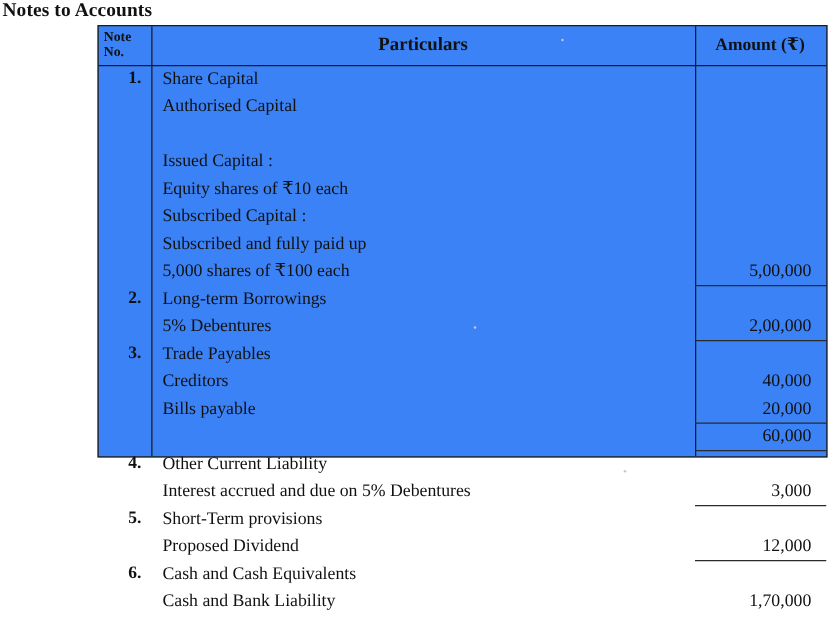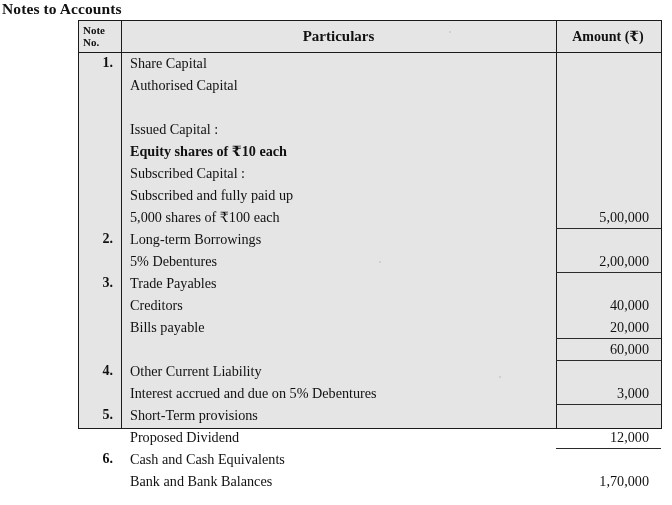--- a/index.html
+++ b/index.html
@@ -27,24 +27,24 @@
     line-height: 18px;
     white-space: nowrap;
   }
 
   
   .table-wrap {
     position: absolute;
     left: 78px;
     top: 20px;
     width: 584px;
-    height: 409px;
+    height: 346px;
     box-sizing: border-box;
     border: 1.6px solid #1b1b1b;
-    background: #e5e5e5;
+    background: #3b82f6;
   }
 
   
   .vrule {
     position: absolute;
     top: 0;
     bottom: 0;
     width: 0;
     border-left: 1.4px solid #1b1b1b;
   }
@@ -185,21 +185,21 @@
       <div class="row" style="top: 22px;">
         <div class="cell-note"></div>
         <div class="cell-particulars">Authorised Capital</div>
         <div class="cell-amount"></div>
       </div>
       <div class="row" style="top: 66px;">
         <div class="cell-note"></div>
         <div class="cell-particulars">Issued Capital :</div>
         <div class="cell-amount"></div>
       </div>
-      <div class="row" style="top: 88px; font-weight: bold;">
+      <div class="row" style="top: 88px;">
         <div class="cell-note"></div>
         <div class="cell-particulars">Equity shares of ₹10 each</div>
         <div class="cell-amount"></div>
       </div>
       <div class="row" style="top: 110px;">
         <div class="cell-note"></div>
         <div class="cell-particulars">Subscribed Capital :</div>
         <div class="cell-amount"></div>
       </div>
       <div class="row" style="top: 132px;">
@@ -262,21 +262,21 @@
         <div class="cell-particulars">Proposed Dividend</div>
         <div class="cell-amount">12,000</div>
       </div>
       <div class="row" style="top: 396px;">
         <div class="cell-note">6.</div>
         <div class="cell-particulars bold">Cash and Cash Equivalents</div>
         <div class="cell-amount"></div>
       </div>
       <div class="row" style="top: 418px;">
         <div class="cell-note"></div>
-        <div class="cell-particulars">Bank and Bank Balances</div>
+        <div class="cell-particulars">Cash and Bank Liability</div>
         <div class="cell-amount">1,70,000</div>
       </div>
       <div class="hrule" style="top: 176px;"></div>
       <div class="hrule" style="top: 220px;"></div>
       <div class="hrule" style="top: 286px;"></div>
       <div class="hrule" style="top: 308px;"></div>
       <div class="hrule" style="top: 352px;"></div>
       <div class="hrule" style="top: 396px;"></div>
     </div>
 

